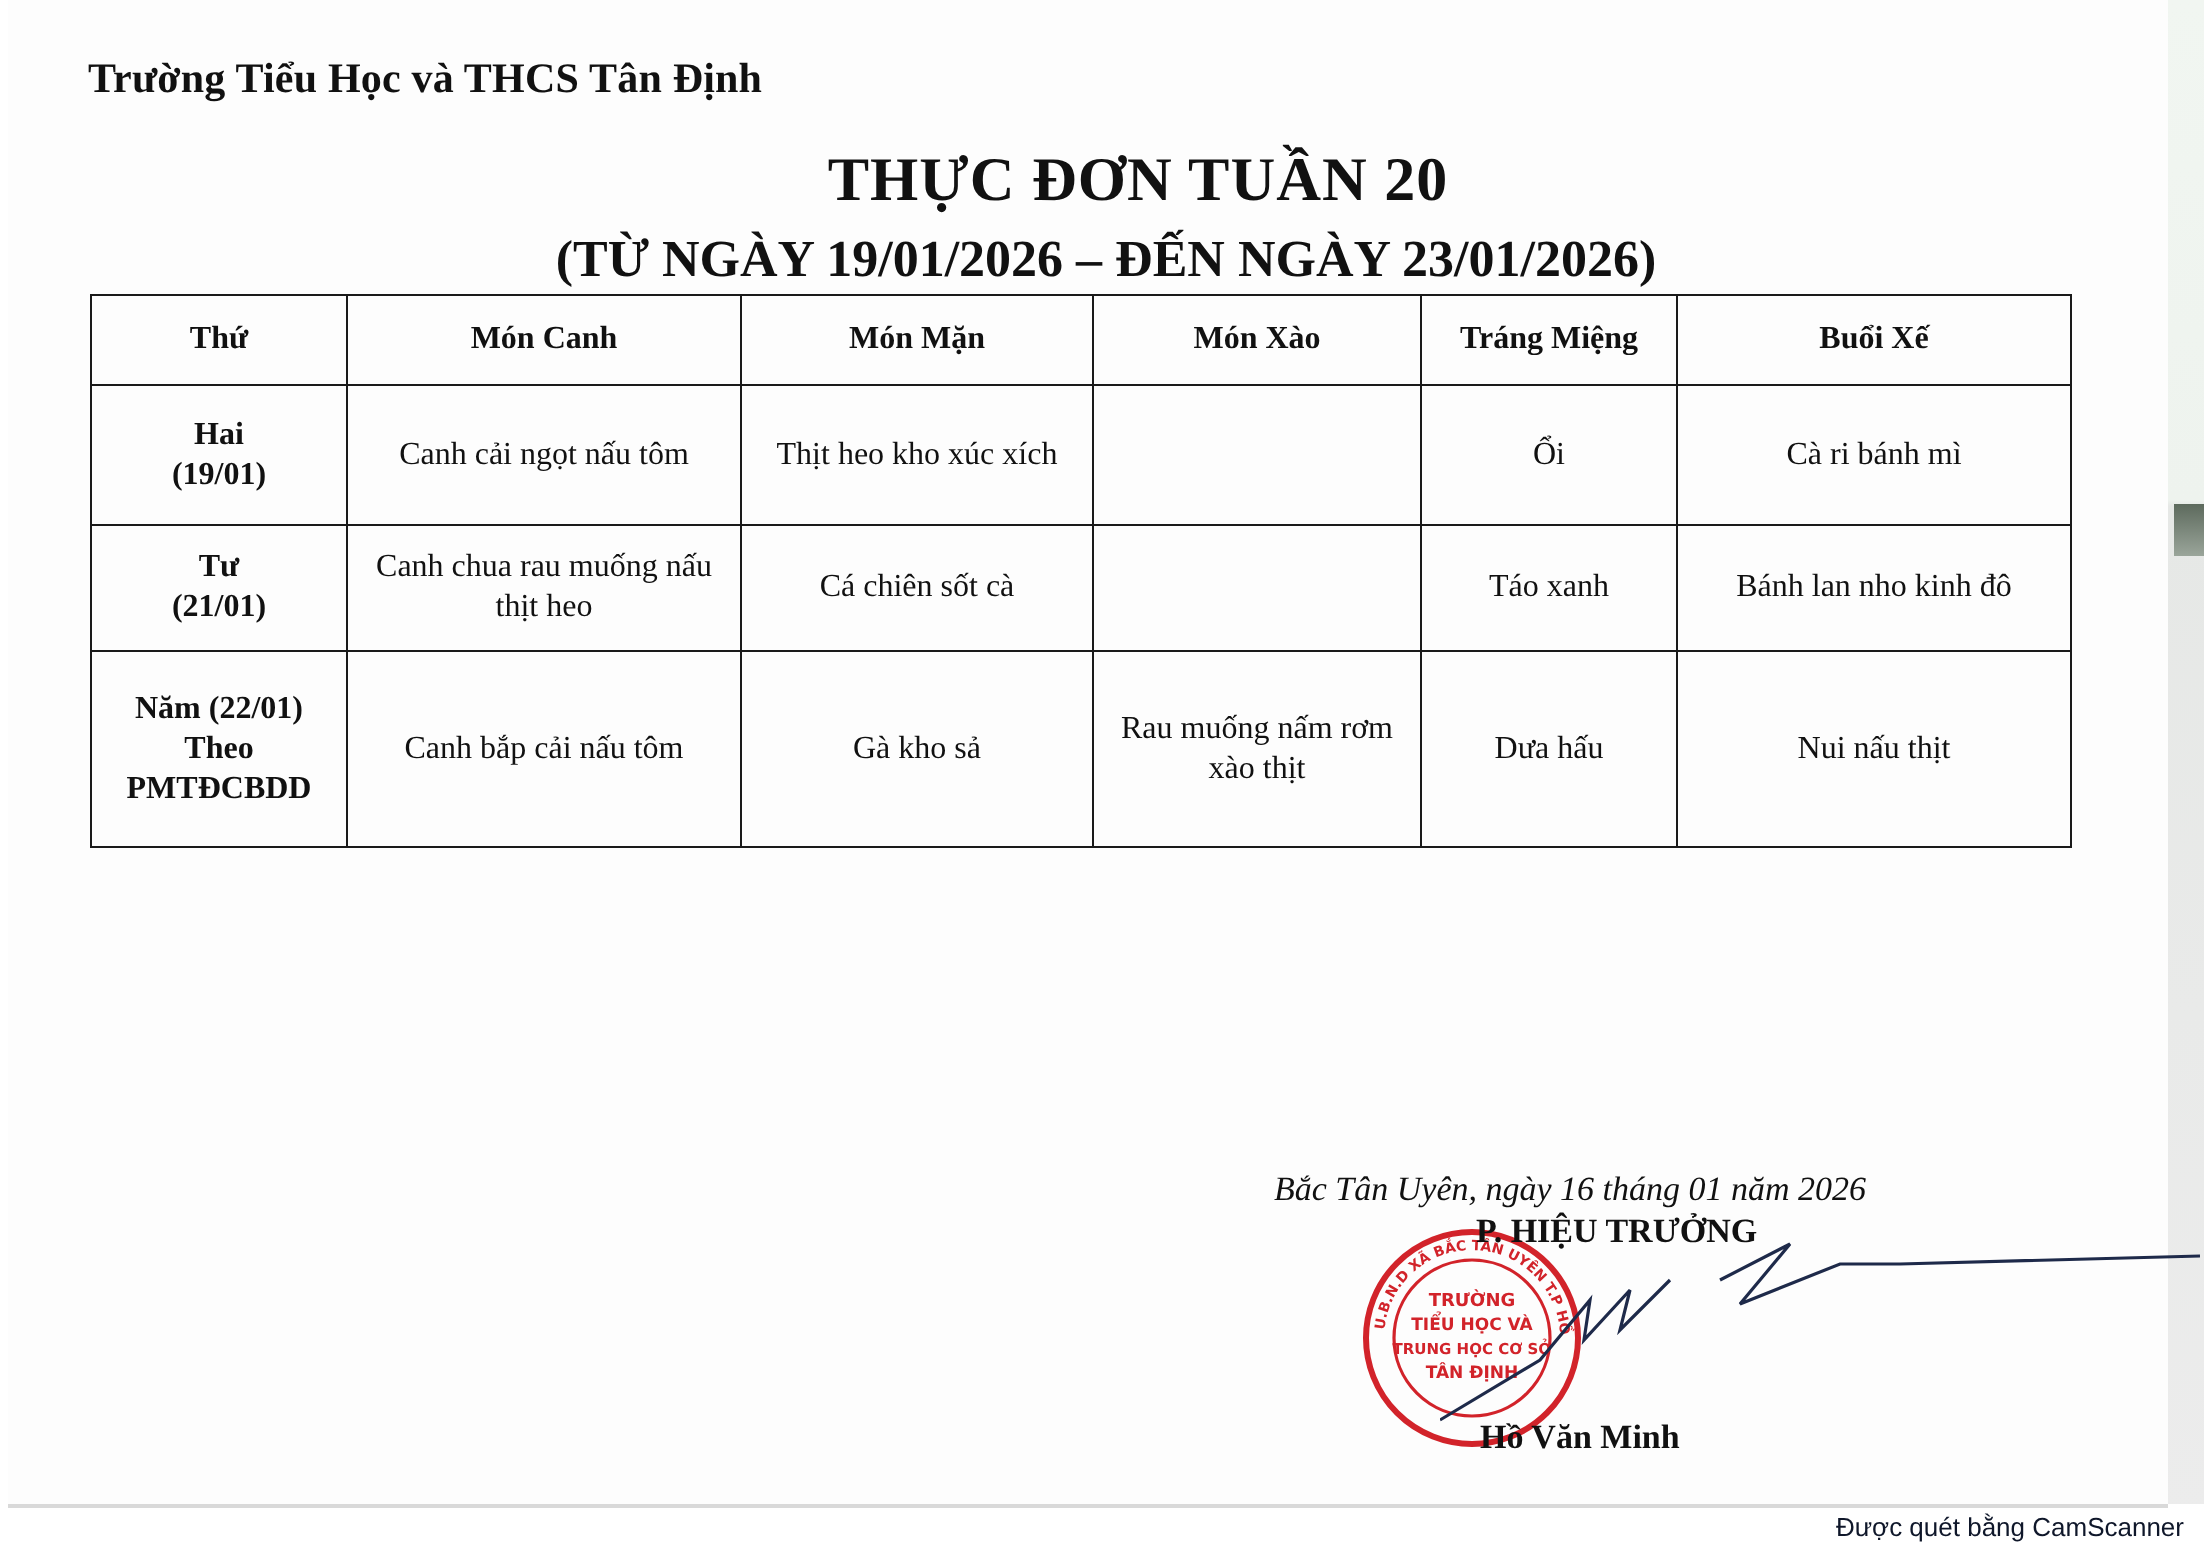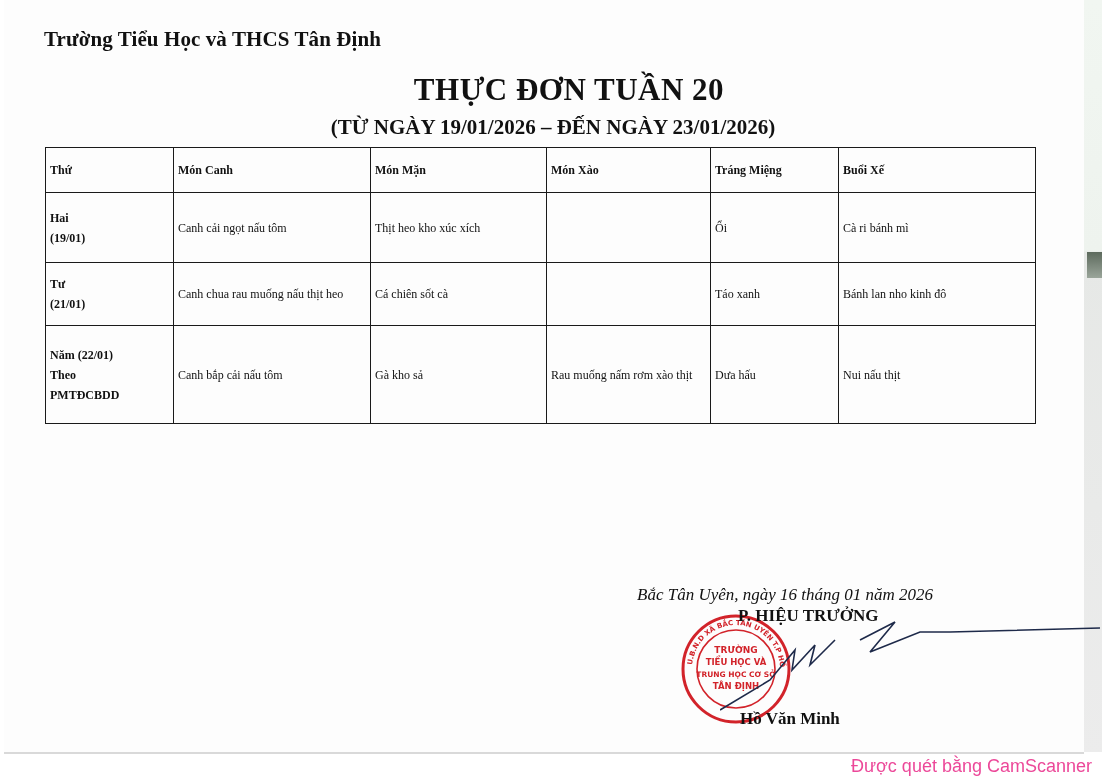--- a/index.html
+++ b/index.html
@@ -25,31 +25,31 @@
     .school {
       position: absolute; left: 44px; top: 27px;
       font-size: 21px; font-weight: bold; letter-spacing: 0.1px;
     }
     .title {
       position: absolute; left: 16px; width: 1106px; top: 72px; text-align: center;
       font-size: 31px; font-weight: bold; letter-spacing: 0.5px;
     }
     .subtitle {
       position: absolute; left: 0; width: 1106px; top: 115px; text-align: center;
-      font-size: 21px; font-weight: bold;
+      font-size: 26px; font-weight: bold;
     }
     table.menu {
       position: absolute; left: 45px; top: 147px;
       width: 990px; border-collapse: collapse;
       table-layout: fixed;
     }
     table.menu th, table.menu td {
       border: 1.6px solid #1a1a1a;
-      text-align: left; vertical-align: middle;
-      font-size: 12px; line-height: 20px;
+      text-align: center; vertical-align: middle;
+      font-size: 16px; line-height: 20px;
       padding: 0 4px;
     }
     table.menu th { font-weight: bold; height: 44px; }
     table.menu td.day { font-weight: bold; }
     .place-date {
       position: absolute; left: 637px; top: 585px;
       font-size: 17px; font-style: italic;
     }
     .role {
       position: absolute; left: 738px; top: 606px;
@@ -63,21 +63,21 @@
       position: absolute; left: 680px; top: 613px; width: 112px; height: 112px;
       z-index: 2;
     }
     .signature {
       position: absolute; left: 720px; top: 610px; width: 380px; height: 110px;
       z-index: 4;
     }
     .scanner {
       position: absolute; right: 14px; top: 756px;
       font-family: "Liberation Sans", "DejaVu Sans", sans-serif;
-      font-size: 18px; color: #ec4899;
+      font-size: 13px; color: #0f172a;
     }
   </style>
 </head>
 <body>
 
 <div class="page"></div>
 <div class="edge-strip"></div>
 <div class="edge-dark"></div>
 
 <div class="school">Trường Tiểu Học và THCS Tân Định</div>

